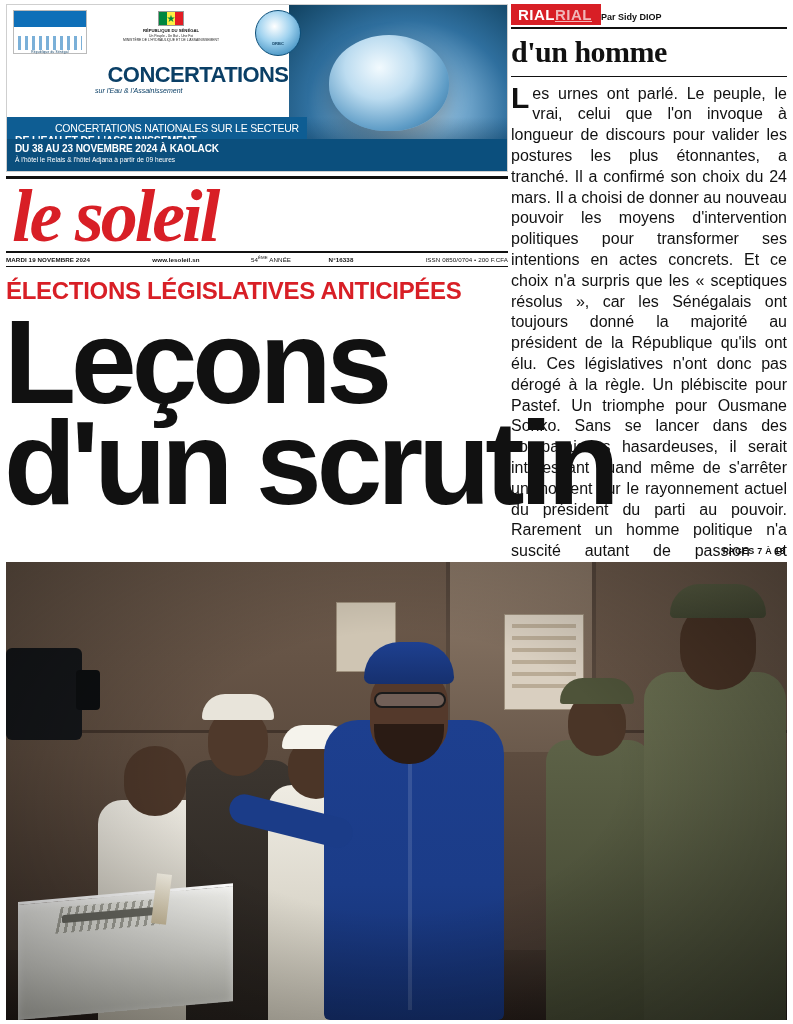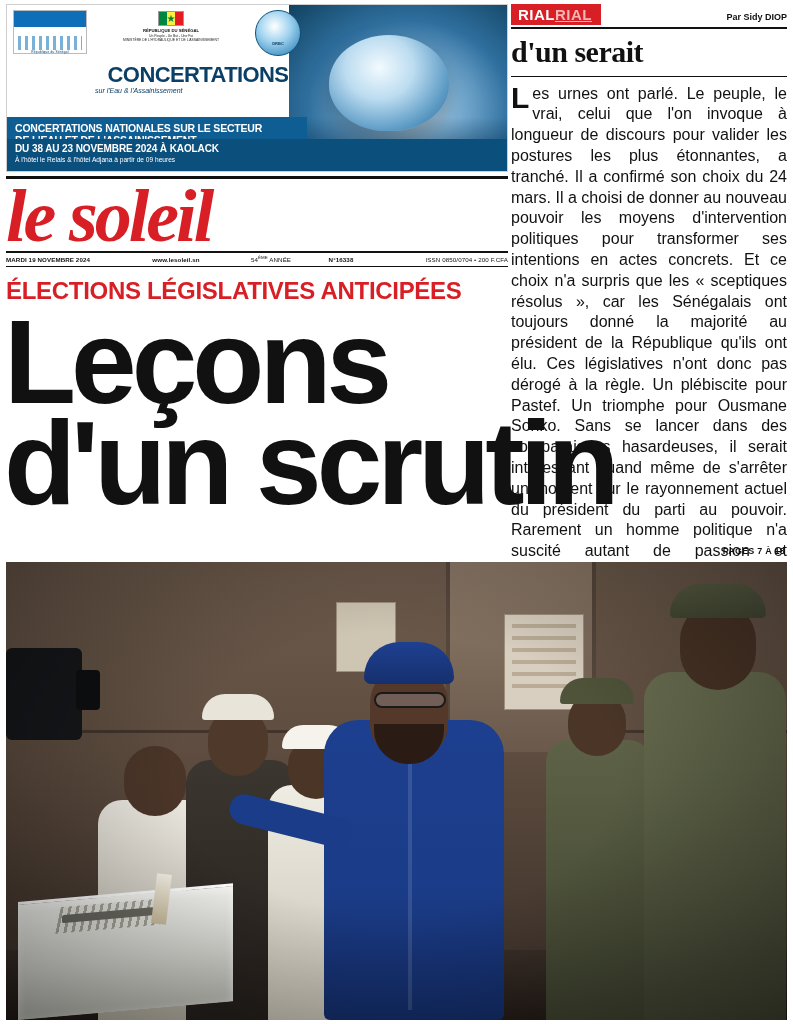--- a/index.html
+++ b/index.html
@@ -136,21 +136,21 @@
     font-style: italic;
   }
   .blue-bar {
     position: absolute;
     left: 0; top: 112px;
     width: 300px;
     background: #0e5d93;
     color: #fff;
     padding: 5px 8px 6px 8px;
   }
-  .bb-l1 { font-size: 10.5px; font-weight: bold; line-height: 1.15; letter-spacing: -.2px; }
+  .bb-l1 { font-size: 10.5px; font-weight: normal; line-height: 1.15; letter-spacing: -.2px; text-align: right; }
   .bb-l2 { font-size: 10.5px; font-weight: bold; line-height: 1.15; letter-spacing: -.2px; }
   .bb-sub { font-size: 5.6px; margin-top: 3px; line-height: 1.25; }
   .banner-bottom {
     position: absolute;
     left: 0; right: 0; bottom: 0;
     height: 32px;
     background: #0b4f7d;
     color: #fff;
     padding: 4px 8px;
   }
@@ -172,21 +172,20 @@
     color: #ffffff;
     font-weight: bold;
     font-size: 15px;
     letter-spacing: .5px;
     padding: 1px 9px 0 7px;
     line-height: 20px;
   }
   .edito-tag .grey { color: #f0b6b8; text-decoration: underline; }
   .edito-by {
     flex: 1;
-    text-align: right;
     font-size: 9px;
     font-weight: bold;
     color: #111;
     align-self: flex-end;
     padding-bottom: 3px;
   }
   .edito-rule {
     height: 2px; background: #111; margin-top: 2px;
   }
   .edito-title {
@@ -224,21 +223,21 @@
     letter-spacing: .2px;
   }
 
   
   .masthead-rule-top {
     position: absolute;
     left: 6px; top: 176px; width: 502px; height: 3px; background: #111;
   }
   .masthead {
     position: absolute;
-    left: 6px; top: 181px; width: 502px; height: 68px;
+    left: 12px; top: 181px; width: 502px; height: 68px;
     overflow: hidden;
   }
   .masthead .ls {
     font-family: "Liberation Serif", serif;
     font-style: italic;
     font-weight: bold;
     font-size: 74px;
     color: #d81f26;
     letter-spacing: -3px;
     line-height: 70px;
@@ -486,21 +485,21 @@
 
   <div class="editorial">
     <div class="edito-head">
       <div class="edito-tag">
         <span>RIAL</span><span class="grey">RIAL</span>
       </div>
       <div class="edito-by">Par Sidy DIOP</div>
     </div>
     <div class="edito-rule"></div>
 
-    <div class="edito-title">d'un serait</div>
+    <div class="edito-title">d'un homme</div>
     <div class="edito-title-rule"></div>
 
     <div class="edito-body">Les urnes ont parlé. Le peuple, le vrai, celui que l'on invoque à longueur de discours pour valider les postures les plus étonnantes, a tranché. Il a confirmé son choix du 24 mars. Il a choisi de donner au nouveau pouvoir les moyens d'intervention politiques pour transformer ses intentions en actes concrets. Et ce choix n'a surpris que les « sceptiques résolus », car les Sénégalais ont toujours donné la majorité au président de la République qu'ils ont élu. Ces législatives n'ont donc pas dérogé à la règle. Un plébiscite pour Pastef. Un triomphe pour Ousmane Sonko. Sans se lancer dans des comparaisons hasardeuses, il serait intéressant quand même de s'arrêter un moment sur le rayonnement actuel du président du parti au pouvoir. Rarement un homme politique n'a suscité autant de passion et d'engagement. Son immense influence sur la scène politique est un excellent sujet pour les sciences sociales.</div>
     <div class="edito-suite">SUITE EN PAGE 8</div>
   </div>
 
   <div class="masthead-rule-top"></div>
   <div class="masthead">
     <div class="ls">le soleil</div>
   </div>

